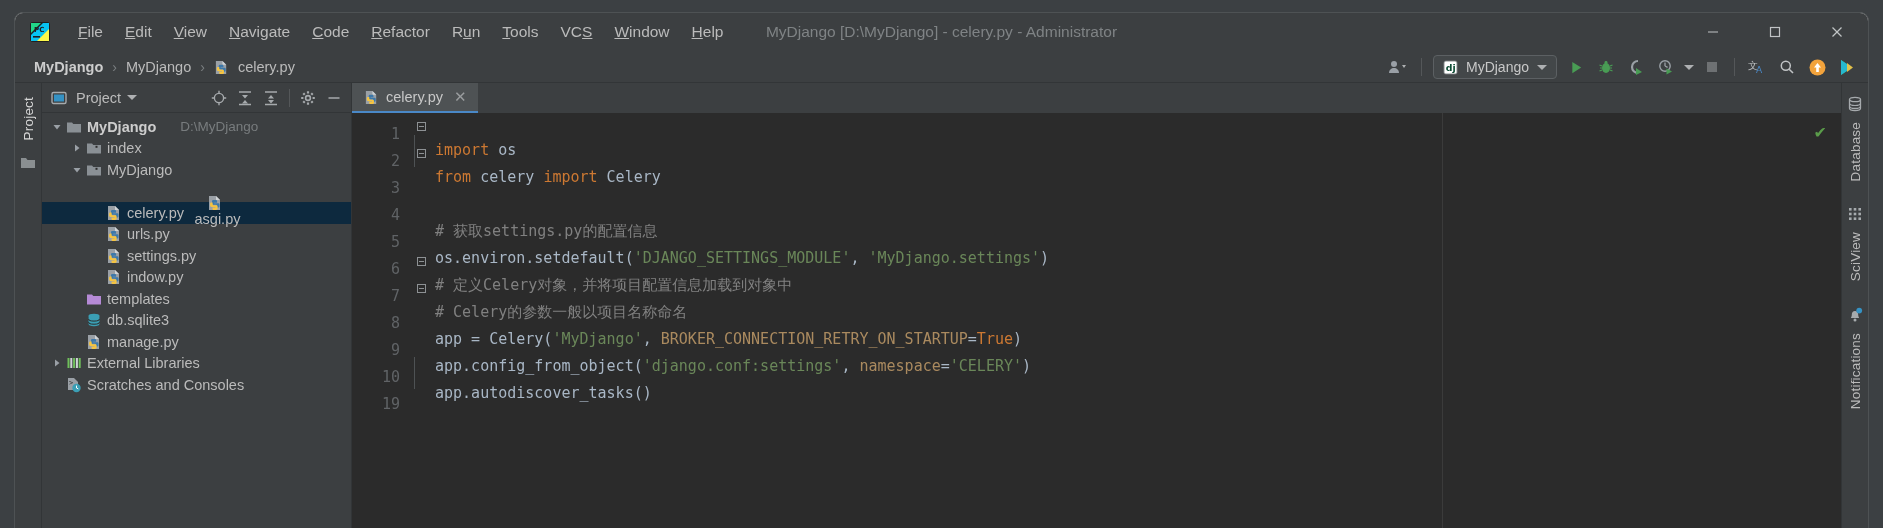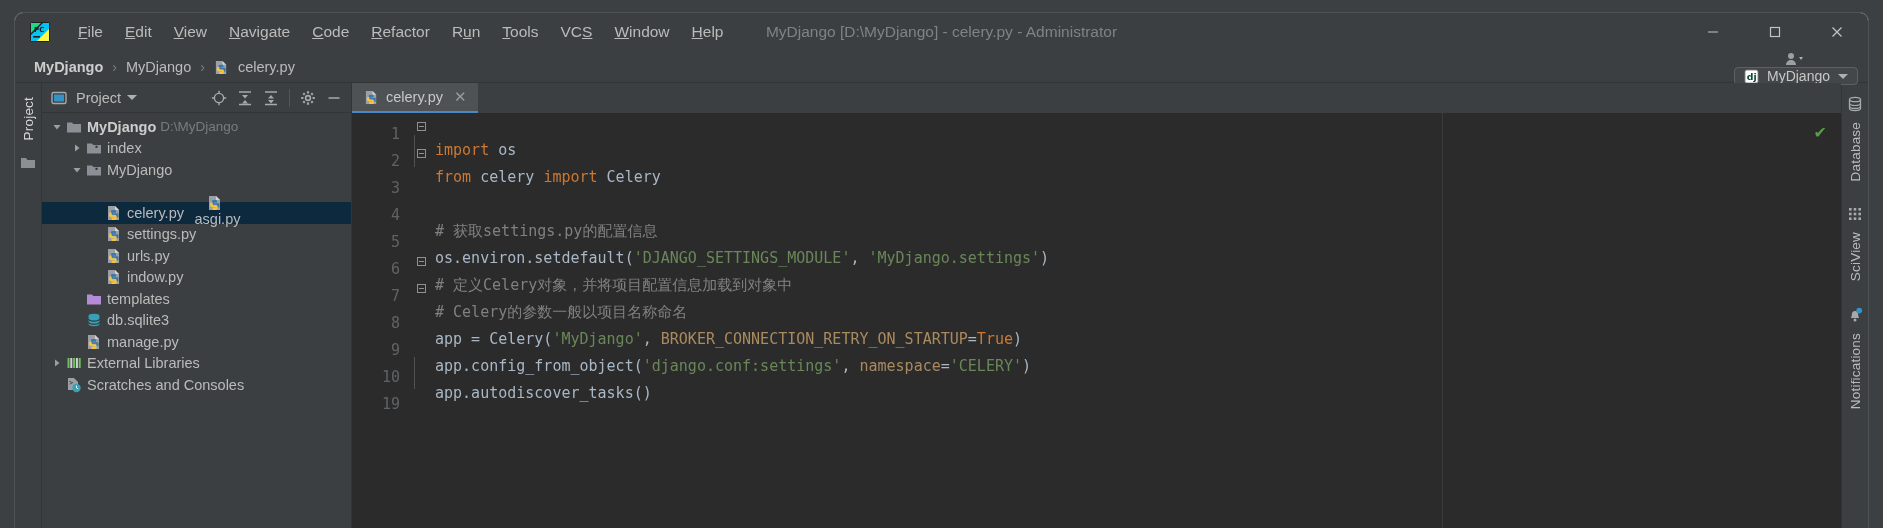--- a/index.html
+++ b/index.html
@@ -48,21 +48,21 @@
   .navbar {
     position: relative; height: 32px; width: 100%;
     background: #3c3f41; display: flex; align-items: center;
     border-bottom: 1px solid #323537;
   }
   .crumbs { display: flex; align-items: center; margin-left: 14px; gap: 2px; }
   .crumb { color: #bbbbbb; font-size: 14.5px; padding: 2px 5px; white-space: nowrap; }
   .crumb.bold { font-weight: bold; color: #cdcdcd; }
   .crumb-sep { color: #7a7e80; font-size: 14px; padding: 0 2px; }
   .crumb-ico { width: 15px; height: 15px; margin-right: 5px; flex:none; display:inline-block; vertical-align:-3px;}
-  .navbar-right { position: absolute; right: 0; top: 0; height: 32px; display: flex; align-items: center; gap: 0px; padding-right: 6px; flex-direction: column;}
+  .navbar-right { position: absolute; right: 0; top: 0; height: 32px; display: flex; align-items: center; gap: 0px; padding-right: 6px;}
   .tb-ico { width: 30px; height: 26px; display: flex; align-items: center; justify-content: center; border-radius: 3px; }
   .tb-sep { width: 1px; height: 18px; background: #545759; margin: 0 7px; }
   .runcfg {
     display: flex; align-items: center; gap: 8px; height: 24px; padding: 0 9px;
     border: 1px solid #5c6063; border-radius: 4px; background: #434749;
     color: #c8c8c8; font-size: 14px; margin: 0 4px;
   }
   .caret { width: 0; height: 0; border-left: 5px solid transparent; border-right: 5px solid transparent; border-top: 5px solid #aeb0b2; }
 
   
@@ -93,21 +93,21 @@
   .ph-btn { width: 24px; height: 22px; display: flex; align-items: center; justify-content: center; border-radius: 3px;}
   .tree { flex: 1; overflow: hidden; padding-top: 3px; }
   .row {
     display: flex; align-items: center; height: 21.5px; font-size: 14.5px;
     color: #bbbbbb; white-space: nowrap; padding-right: 6px;
   }
   .row.selected { background: #0d293e; }
   .arrow { width: 14px; height: 14px; margin-right: 2px; flex: none; display:flex; align-items:center; justify-content:center; }
   .tico { width: 16px; height: 16px; margin-right: 5px; flex: none; }
   .row .label.bold { font-weight: bold; color: #cdcdcd; }
-  .row .sub { color: #787c7e; margin-left: 4px; font-size: 13.5px; }
+  .row .sub { color: #787c7e; margin-left: 24px; font-size: 13.5px; }
 
   
   .editor { flex: 1; display: flex; flex-direction: column; background: #2b2b2b; min-width: 0; }
   .tabrow { height: 30px; background: #3c3f41; display: flex; align-items: flex-end; position: relative;}
   .tab {
     display: flex; align-items: center; gap: 7px; height: 30px; padding: 0 11px 0 12px;
     background: #4e5254; color: #c8c8c8; font-size: 14.5px; border-bottom: 2px solid #4a88c7;
   }
   .tab-close { color: #9a9d9f; font-size: 15px; margin-left: 4px; }
   .code-area { flex: 1; display: flex; position: relative; overflow: hidden; background: #2b2b2b; }
@@ -431,31 +431,31 @@
               <span class="label">celery.py</span>
             </div>
             <div class="row" style="padding-left: 48px;">
               <span class="arrow"></span>
               <span class="tico"><svg width="16" height="16" viewBox="0 0 16 16">
                   <path d="M2 1 h7 l4 4 v10 h-11 z" fill="#9aa0a6"></path>
                   <path d="M9 1 l4 4 h-4 z" fill="#cfd3d6"></path>
                   <path d="M5 6.5c0-1 .6-1.4 1.6-1.4h2c.9 0 1.5.5 1.5 1.3v1.3h-3v.5h4c.9 0 1.4.5 1.4 1.4v1.6c0 .9-.6 1.4-1.5 1.4h-1v-1.4c0-.9-.5-1.4-1.4-1.4h-2.2c-.8 0-1.4-.5-1.4-1.3z" fill="#3c78aa"></path>
                   <path d="M10.6 13.6c0 1-.6 1.4-1.6 1.4h-2c-.9 0-1.5-.5-1.5-1.3v-1.3h3v-.5h-4c-.9 0-1.4-.5-1.4-1.4v-1.6c0-.9.6-1.4 1.5-1.4h1v1.4c0 .9.5 1.4 1.4 1.4h2.2c.8 0 1.4.5 1.4 1.3z" fill="#f5c441"></path>
                 </svg></span>
-              <span class="label">settings.py</span>
+              <span class="label">urls.py</span>
             </div>
             <div class="row" style="padding-left: 48px;">
               <span class="arrow"></span>
               <span class="tico"><svg width="16" height="16" viewBox="0 0 16 16">
                   <path d="M2 1 h7 l4 4 v10 h-11 z" fill="#9aa0a6"></path>
                   <path d="M9 1 l4 4 h-4 z" fill="#cfd3d6"></path>
                   <path d="M5 6.5c0-1 .6-1.4 1.6-1.4h2c.9 0 1.5.5 1.5 1.3v1.3h-3v.5h4c.9 0 1.4.5 1.4 1.4v1.6c0 .9-.6 1.4-1.5 1.4h-1v-1.4c0-.9-.5-1.4-1.4-1.4h-2.2c-.8 0-1.4-.5-1.4-1.3z" fill="#3c78aa"></path>
                   <path d="M10.6 13.6c0 1-.6 1.4-1.6 1.4h-2c-.9 0-1.5-.5-1.5-1.3v-1.3h3v-.5h-4c-.9 0-1.4-.5-1.4-1.4v-1.6c0-.9.6-1.4 1.5-1.4h1v1.4c0 .9.5 1.4 1.4 1.4h2.2c.8 0 1.4.5 1.4 1.3z" fill="#f5c441"></path>
                 </svg></span>
-              <span class="label">urls.py</span>
+              <span class="label">settings.py</span>
             </div>
             <div class="row" style="padding-left: 48px;">
               <span class="arrow"></span>
               <span class="tico"><svg width="16" height="16" viewBox="0 0 16 16">
                   <path d="M2 1 h7 l4 4 v10 h-11 z" fill="#9aa0a6"></path>
                   <path d="M9 1 l4 4 h-4 z" fill="#cfd3d6"></path>
                   <path d="M5 6.5c0-1 .6-1.4 1.6-1.4h2c.9 0 1.5.5 1.5 1.3v1.3h-3v.5h4c.9 0 1.4.5 1.4 1.4v1.6c0 .9-.6 1.4-1.5 1.4h-1v-1.4c0-.9-.5-1.4-1.4-1.4h-2.2c-.8 0-1.4-.5-1.4-1.3z" fill="#3c78aa"></path>
                   <path d="M10.6 13.6c0 1-.6 1.4-1.6 1.4h-2c-.9 0-1.5-.5-1.5-1.3v-1.3h3v-.5h-4c-.9 0-1.4-.5-1.4-1.4v-1.6c0-.9.6-1.4 1.5-1.4h1v1.4c0 .9.5 1.4 1.4 1.4h2.2c.8 0 1.4.5 1.4 1.3z" fill="#f5c441"></path>
                 </svg></span>
               <span class="label">indow.py</span>

